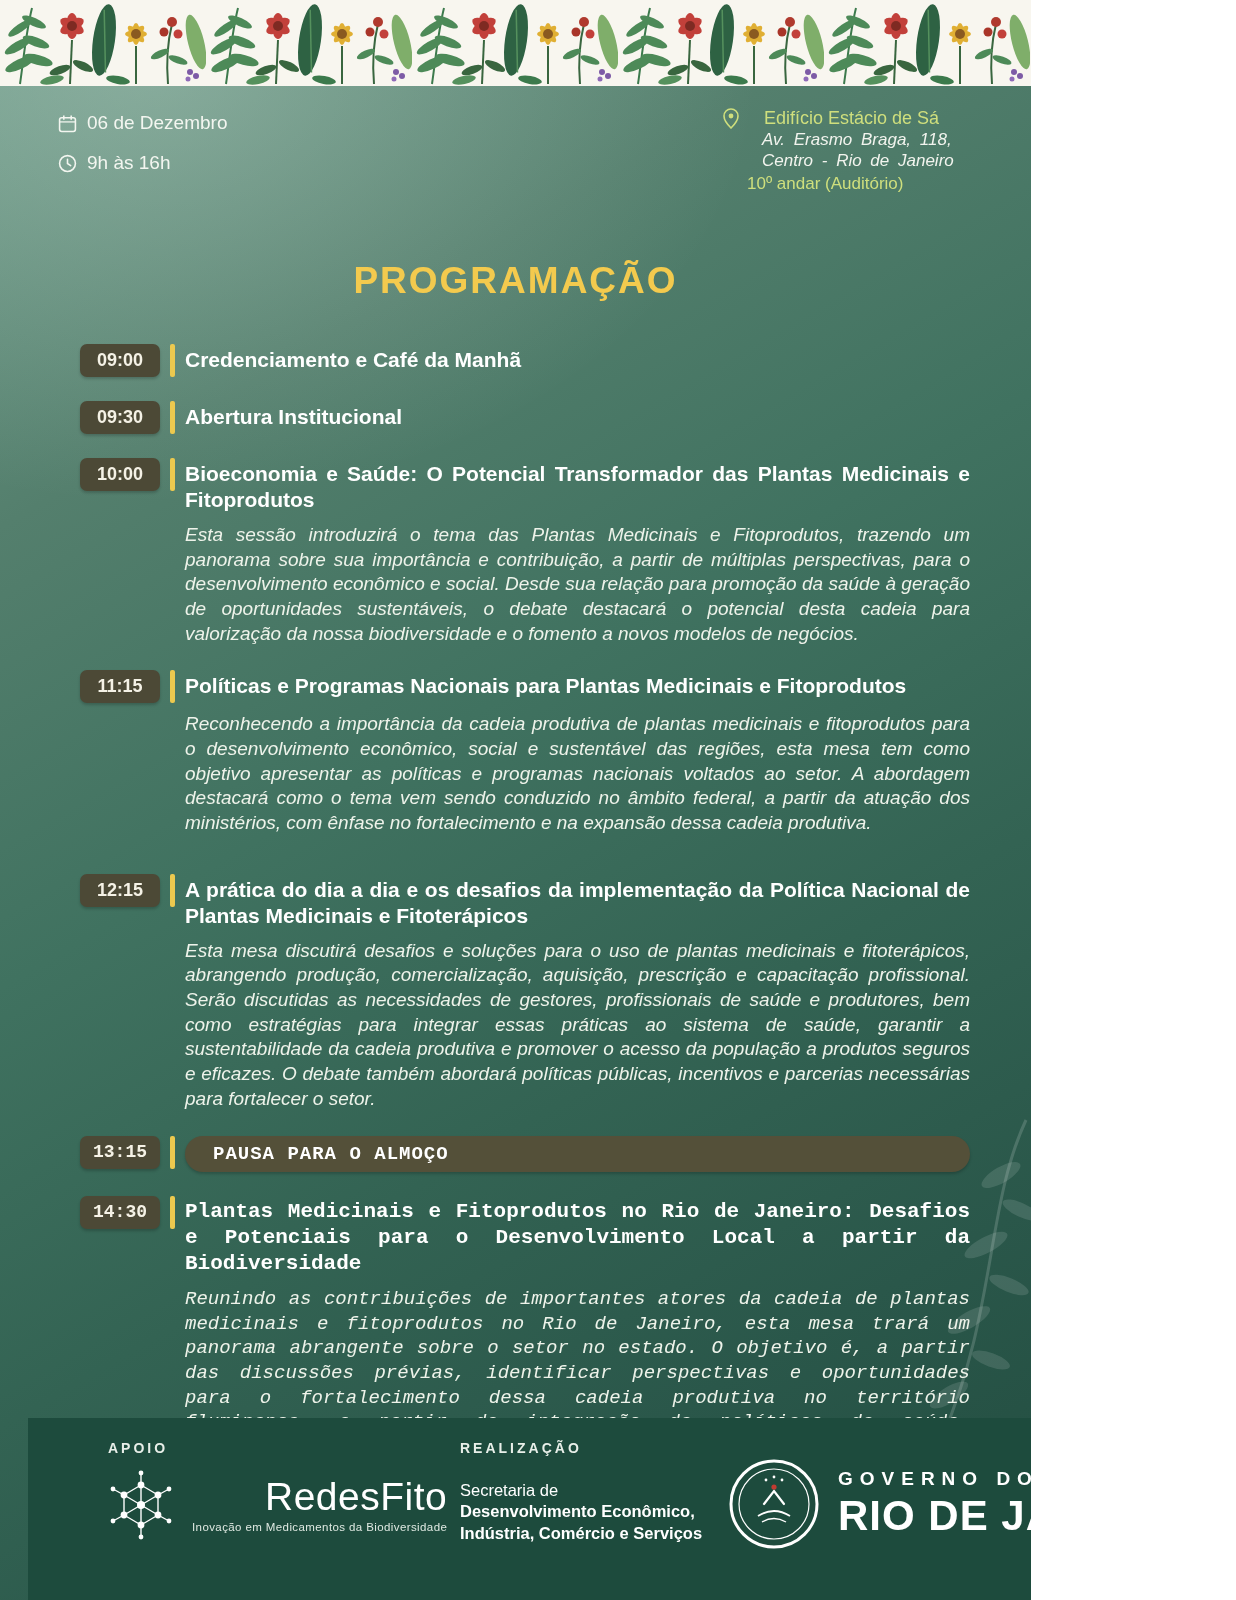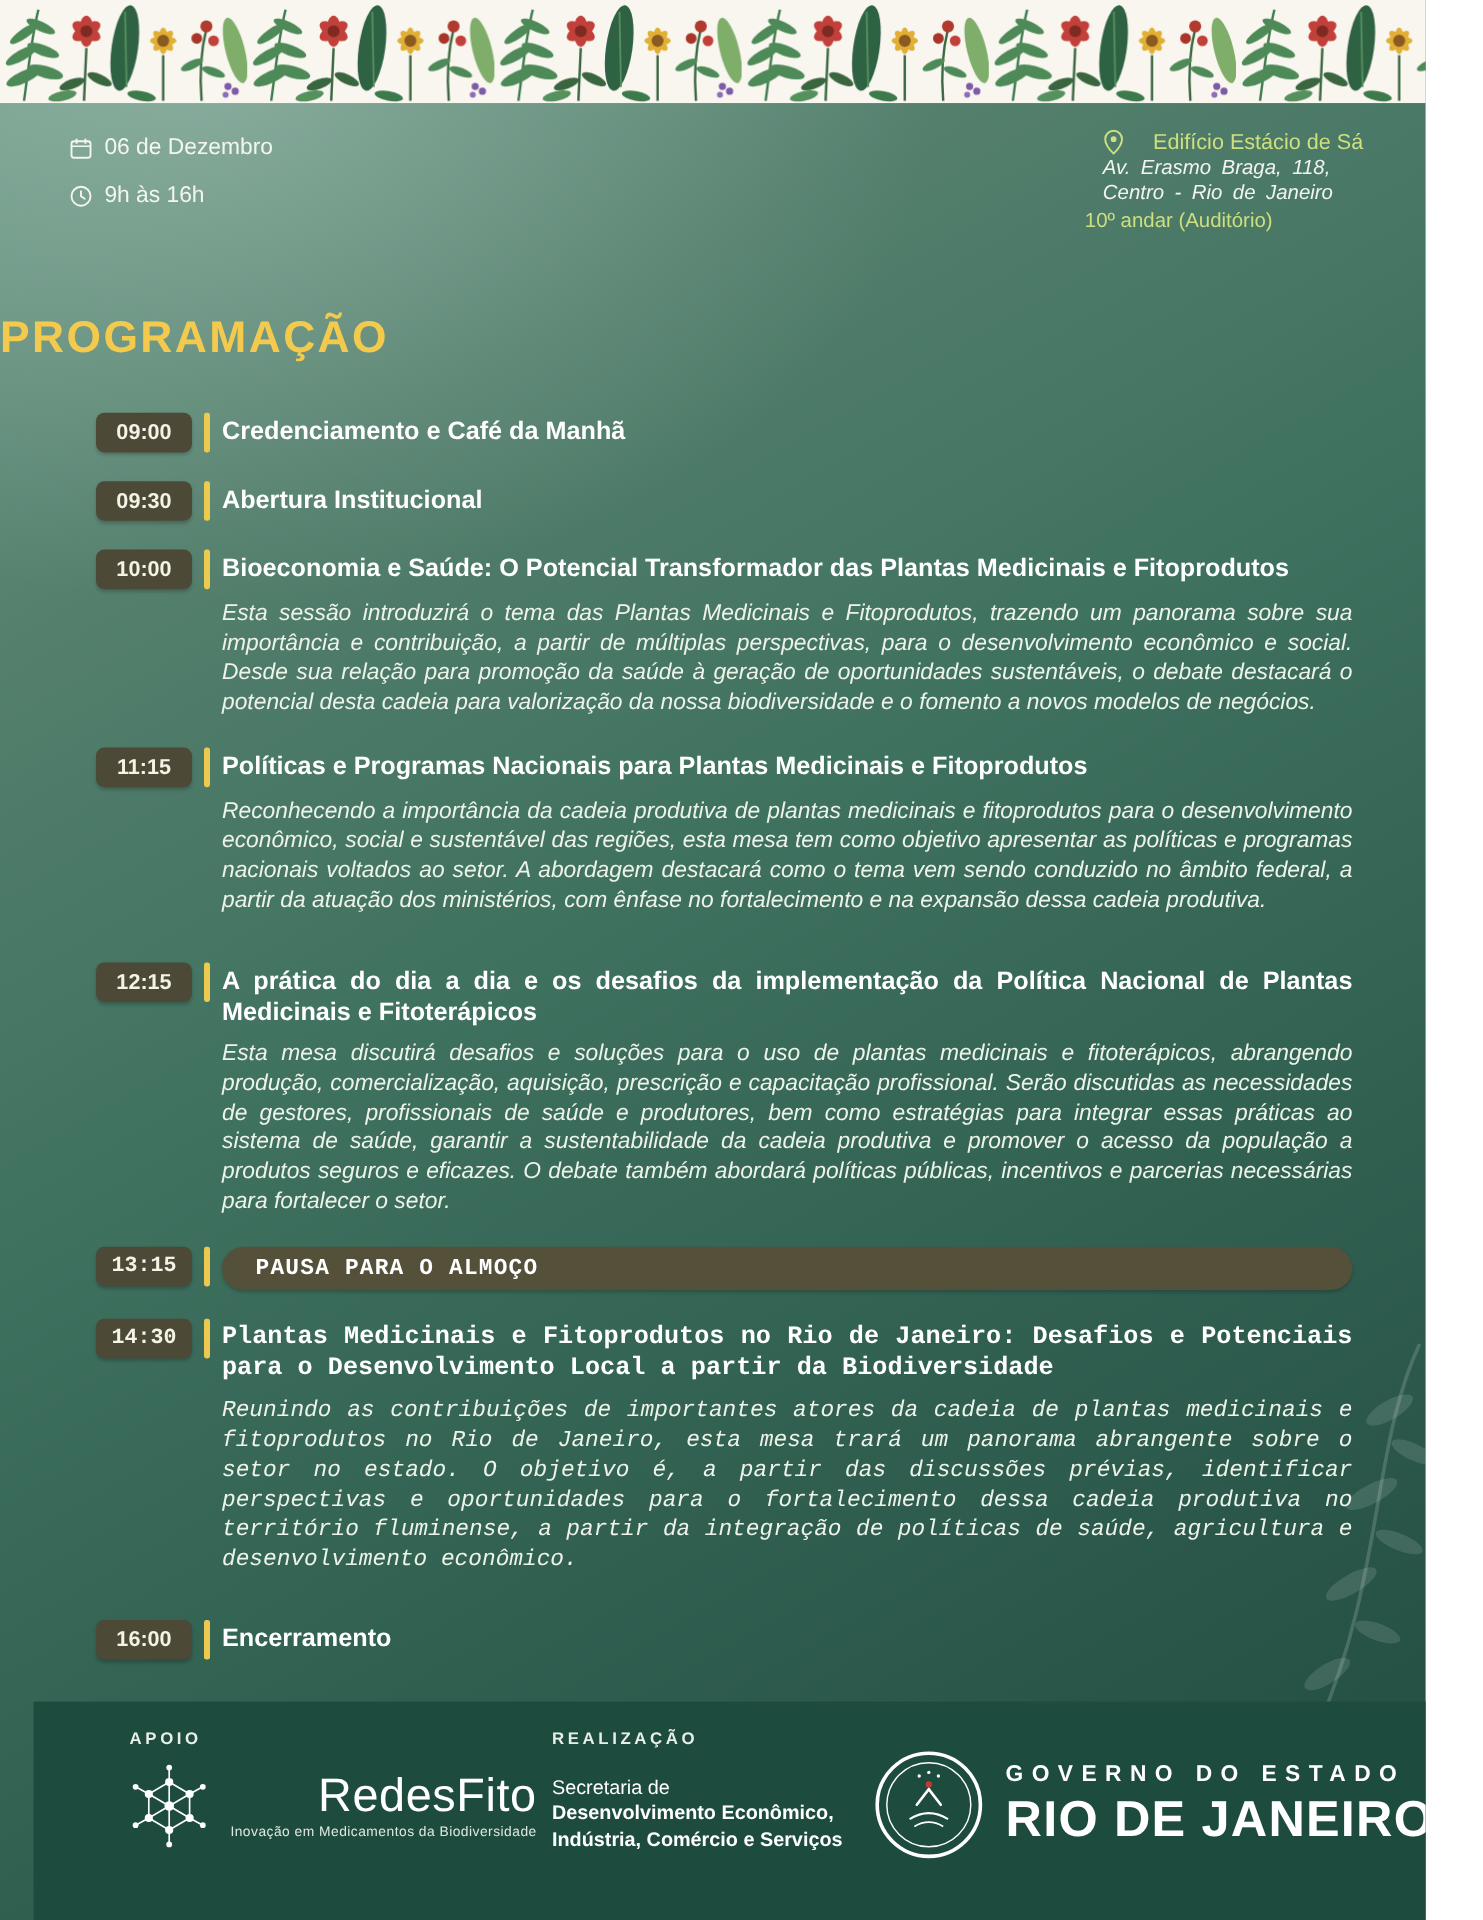--- a/index.html
+++ b/index.html
@@ -1,20 +1,20 @@
 <!DOCTYPE html>
 <html lang="pt"><head>
 <meta charset="utf-8">
 <style>
   * { margin:0; padding:0; box-sizing:border-box; }
   html,body { width:1236px; }
   body { font-family:"Liberation Sans", sans-serif; }
 
   #poster{
-    position:relative; width:1188px; height:1600px; overflow:hidden;
+    position:relative; width:1031px; height:1600px; overflow:hidden;
     background:
       radial-gradient(1100px 800px at 15% 4%, rgba(225,238,230,0.28), rgba(225,238,230,0) 55%),
       linear-gradient(150deg,#6e9c89 0%,#547f6d 24%,#407260 45%,#336353 65%,#2a574a 82%,#224d40 100%);
   }
 
   
   .botanical-band{ display:block; width:1236px; height:86px; }
 
   
   .topbar{ position:relative; height:150px; }
@@ -30,27 +30,27 @@
   .logo-fito{ margin-right:18px; }
   .logo-o{ position:relative; display:inline-block; }
   .logo-o .o-leaf{ position:absolute; top:-9px; left:8px; }
   .logo-badge{
     display:inline-block; margin-top:12px; background:#bf3a31; color:#ffffff;
     font-size:19px; font-weight:bold; letter-spacing:1.5px; padding:8px 30px;
     border-radius:30px; box-shadow:0 3px 5px rgba(0,0,0,0.28);
   }
 
   .venue{ position:absolute; right:52px; top:22px; width:256px; }
-  .venue-name-row{ display:flex; align-items:flex-start; gap:25px; color:#cfdf7d; font-size:18px;justify-content:flex-end; }
+  .venue-name-row{ display:flex; align-items:flex-start; gap:25px; color:#cfdf7d; font-size:18px; }
   .venue-addr{ margin-left:39px; color:#f2f4ee; font-size:17px; line-height:1.25; word-spacing:4px;font-style:italic; }
   .venue-floor{ margin-left:24px; color:#cfdf7d; font-size:17px; margin-top:2px; }
 
   
   .page-title{
-    text-align:left; color:#f3ca4e; font-size:37px; font-weight:800;
+    text-align:center; color:#f3ca4e; font-size:37px; font-weight:800;
     letter-spacing:2px; margin:24px 0 42px;
   }
 
   
   .schedule{ position:relative; z-index:1; padding:0 61px 0 80px;margin-top:42px; }
   .item{ margin-bottom:24px; }
   .item-head{ display:flex; align-items:flex-start; gap:10px; }
   .time-badge{
     flex:0 0 80px; width:80px; height:33px; background:#4c4936; color:#f5f2e6;
     font-size:18px; font-weight:bold; text-align:center; line-height:33px;

